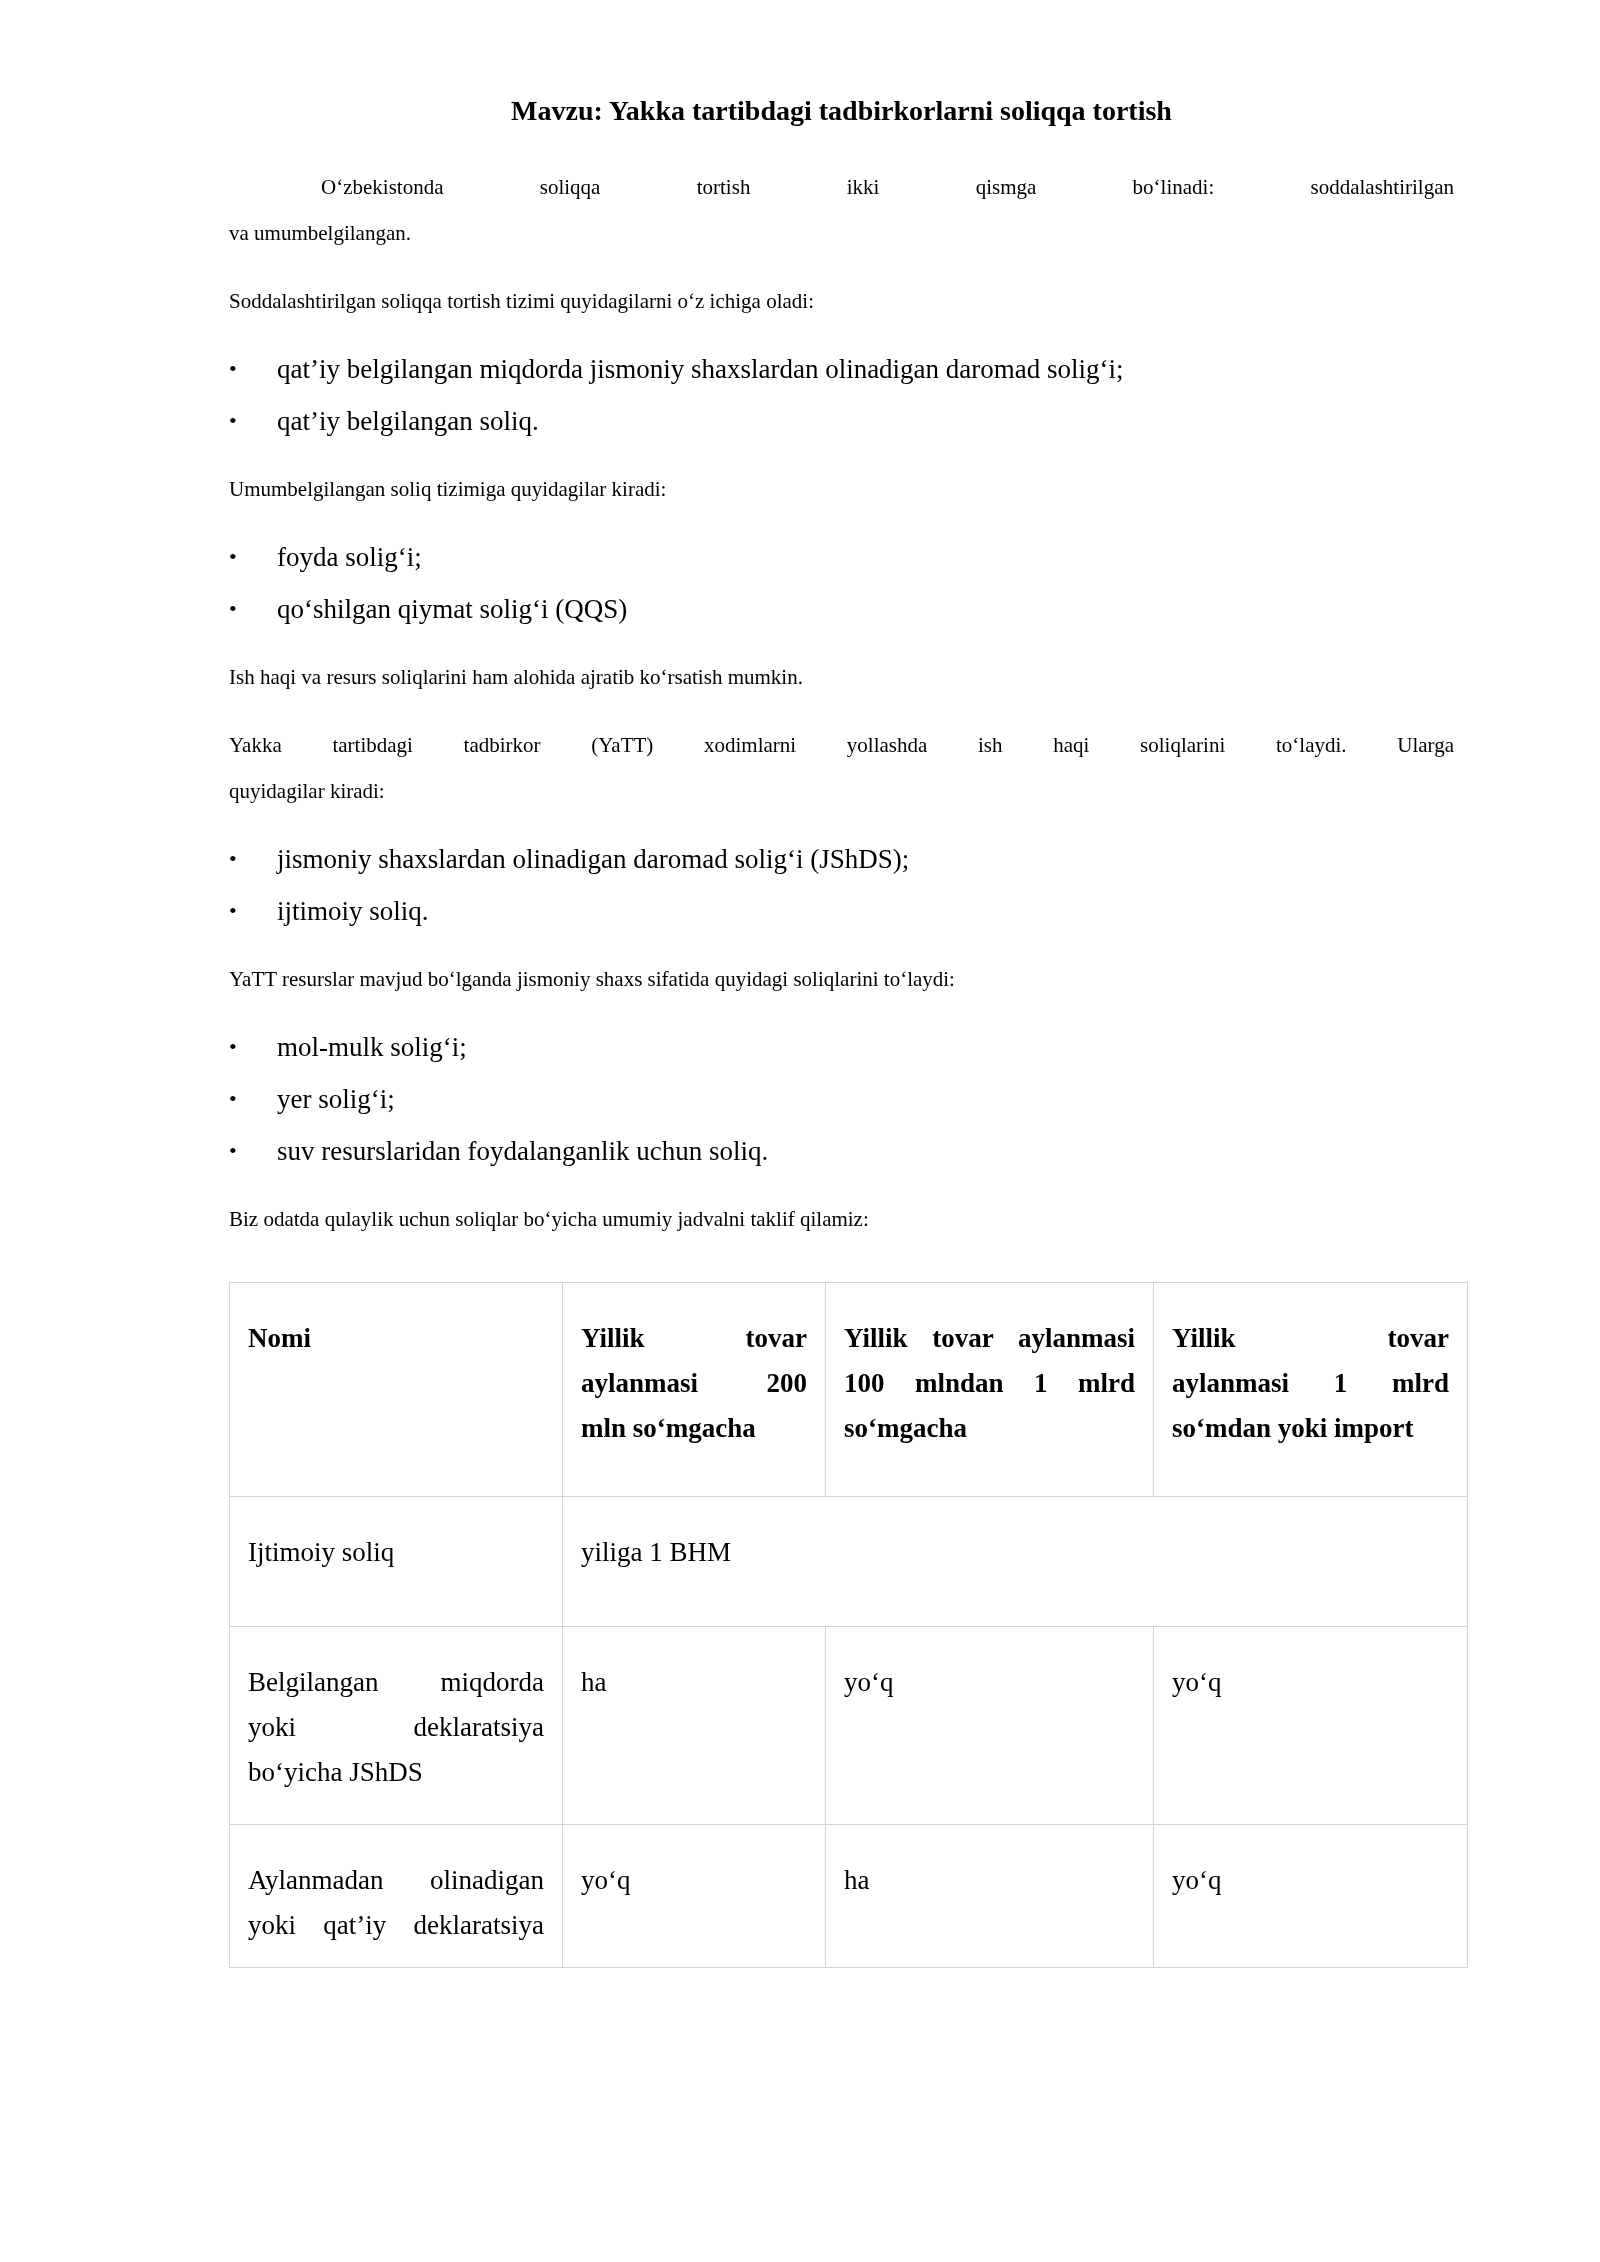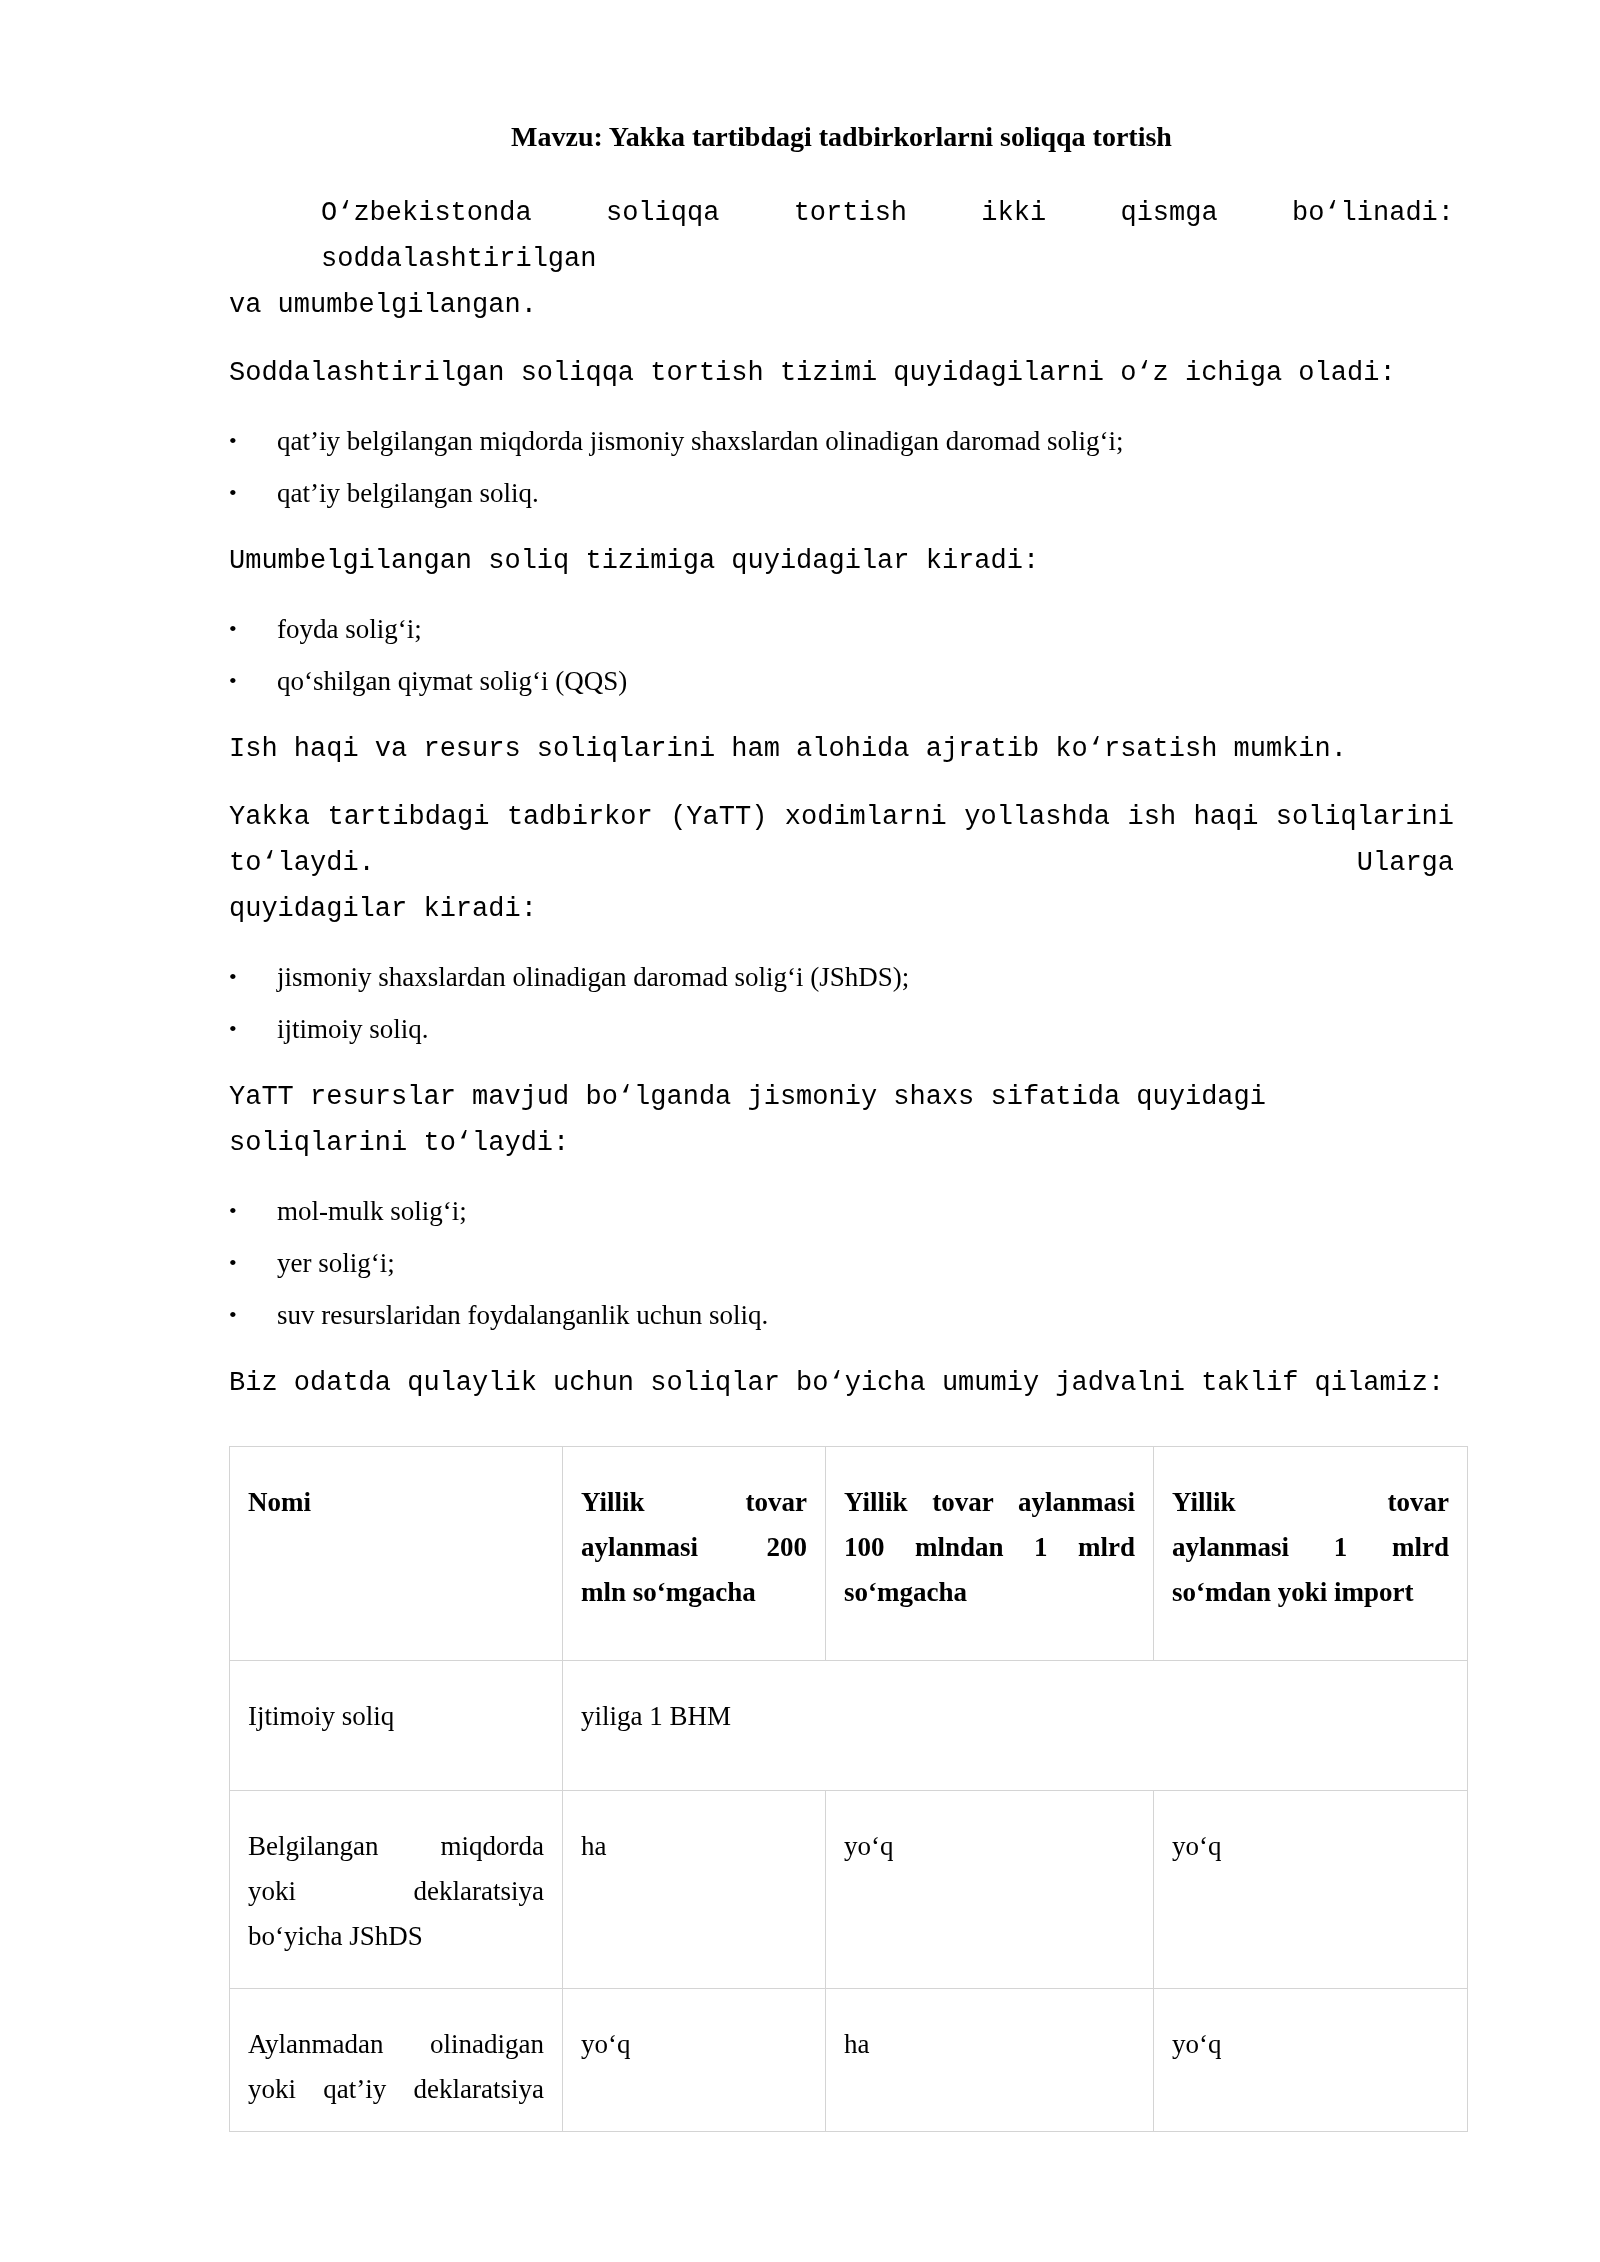--- a/index.html
+++ b/index.html
@@ -5,33 +5,32 @@
   * { margin: 0; padding: 0; box-sizing: border-box; }
   html, body { background: #ffffff; }
   body {
     width: 1600px; height: 2262px;
     font-family: "Liberation Serif", "DejaVu Serif", serif;
     color: #000000;
     overflow: hidden;
   }
   .page {
     width: 1600px; height: 2262px;
-    padding: 114px 146px 0 229px;
+    padding: 88px 146px 0 229px;
   }
   .doc-title {
     font-size: 28px; font-weight: bold;
     text-align: center;
     line-height: 46px;
     margin-bottom: 30px;
   }
   .para {
-    font-size: 27px; line-height: 46px;
+    font-size: 21px; line-height: 46px;
     margin-bottom: 22px;
     text-align: left;
-    font-family: Liberation Mono, monospace;
   }
   .jl { text-align: justify; text-align-last: justify; }
   .indent-first { padding-left: 92px; }
   ul.blist {
     list-style: none;
     margin: 8px 0 22px 0;
   }
   ul.blist li {
     display: flex;
     font-size: 27px; line-height: 46px;

